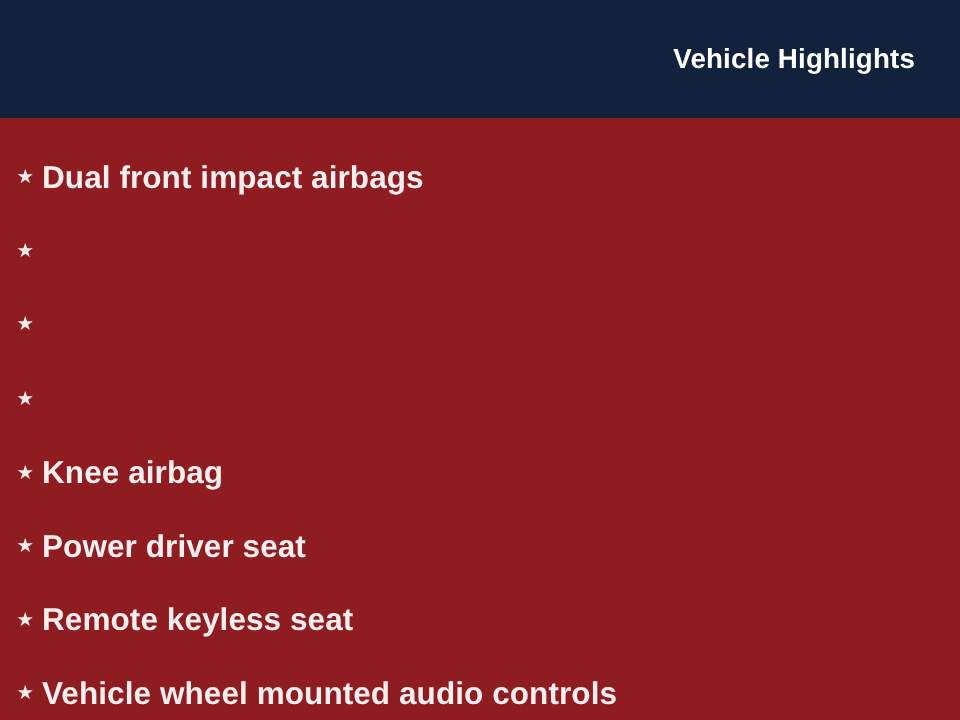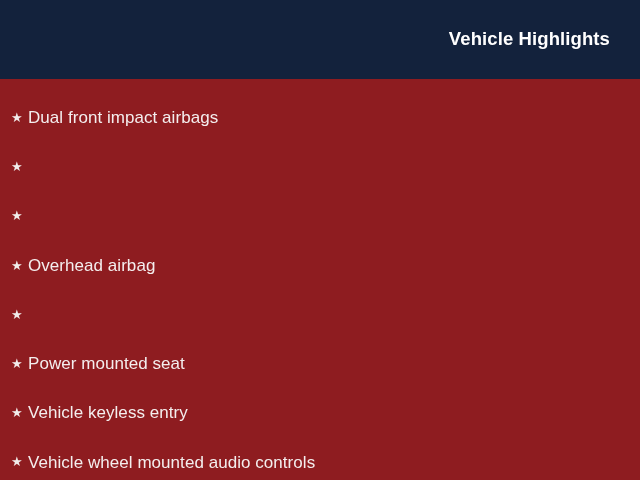--- a/index.html
+++ b/index.html
@@ -67,24 +67,25 @@
     font-size: 13px;
     line-height: 1;
     width: 17px;
     flex: 0 0 17px;
     text-align: left;
     position: relative;
     top: -1px;
   }
   .highlight-label {
     color: #f4eeee;
-    font-size: 17px;
+    font-size: 21px;
     line-height: 1.1;
     white-space: nowrap;
     letter-spacing: 0.05px;
+    font-weight: bold;
   }
 </style>
 </head>
 <body>
 
 <div class="screen">
 
   <div class="header">
     <div class="header-title">Vehicle Highlights</div>
   </div>
@@ -100,35 +101,35 @@
       <li class="highlight-item">
         <span class="bullet-star">★</span>
       </li>
 
       <li class="highlight-item">
         <span class="bullet-star">★</span>
       </li>
 
       <li class="highlight-item">
         <span class="bullet-star">★</span>
-        <span class="highlight-label">Overhead airbag</span>
       </li>
 
       <li class="highlight-item">
         <span class="bullet-star">★</span>
+        <span class="highlight-label">Knee airbag</span>
       </li>
 
       <li class="highlight-item">
         <span class="bullet-star">★</span>
-        <span class="highlight-label">Power mounted seat</span>
+        <span class="highlight-label">Power driver seat</span>
       </li>
 
       <li class="highlight-item">
         <span class="bullet-star">★</span>
-        <span class="highlight-label">Vehicle keyless entry</span>
+        <span class="highlight-label">Remote keyless seat</span>
       </li>
 
       <li class="highlight-item">
         <span class="bullet-star">★</span>
         <span class="highlight-label">Vehicle wheel mounted audio controls</span>
       </li>
 
     </ul>
   </div>
 

